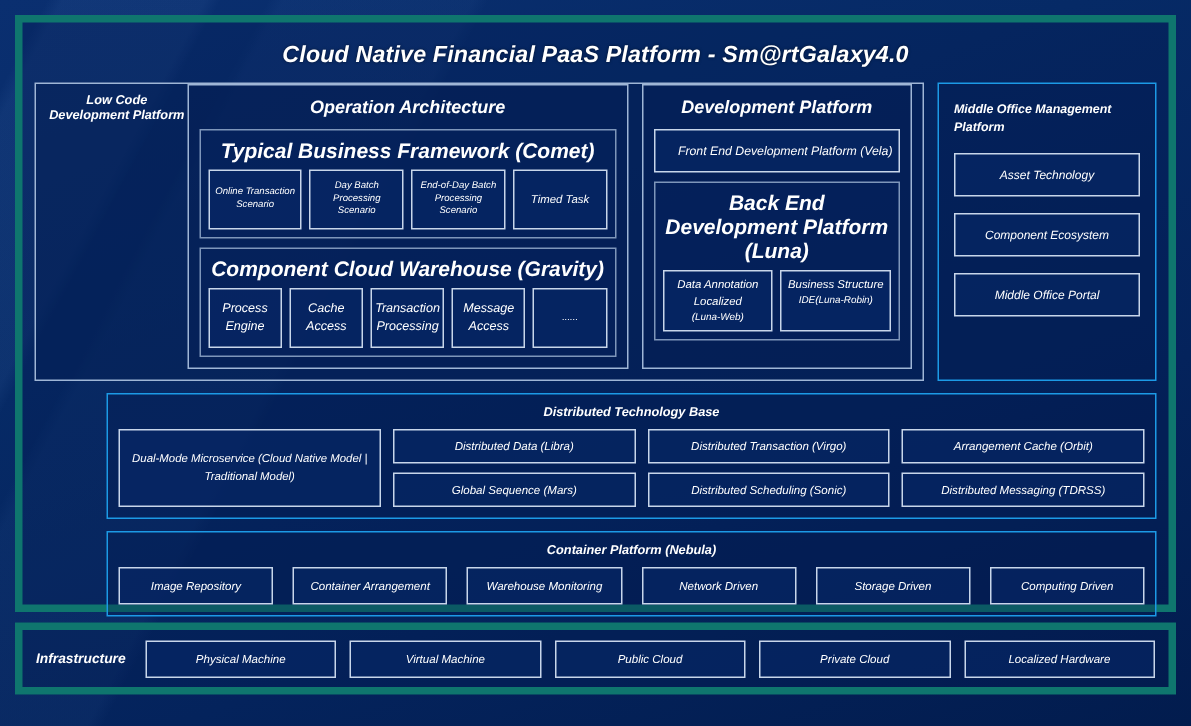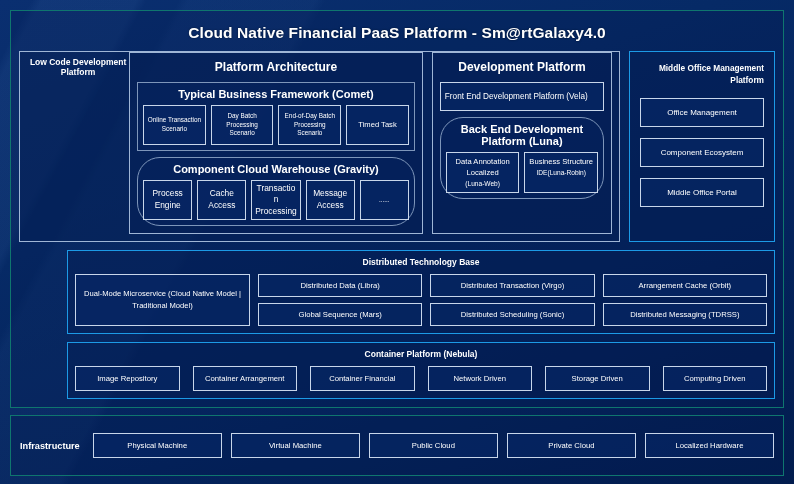--- a/index.html
+++ b/index.html
@@ -40,23 +40,24 @@
     position: relative;
     z-index: 1;
     width: 794px;
     height: 484px;
     box-sizing: border-box;
     padding: 10px 10px 0 10px;
   }
 
   
   .panel {
-    border: 1px solid #0f766e;
+    border: 5px solid #0f766e;
     background: rgba(3, 28, 80, 0.30);
     box-sizing: border-box;
+    font-style: italic;
   }
 
   
   #main-panel {
     height: 398px;
     box-sizing: border-box;
     padding: 6px 8px 8px 8px;
     display: flex;
     flex-direction: column;
   }
@@ -129,24 +130,24 @@
   #development-platform   { flex: 1 1 38%; }
 
   
   .group {
     border: 1px solid #7e96ba;
     background: rgba(6, 36, 96, 0.40);
     box-sizing: border-box;
     padding: 0 5px 5px 5px;
     margin-bottom: 6px;
   }
-  .group:last-child { margin-bottom: 0; border-radius: 23px; }
+  .group:last-child { margin-bottom: 0; }
   .group-title {
     text-align: center;
-    font-size: 11px;
+    font-size: 14px;
     font-weight: bold;
     padding: 5px 0 5px 0;
   }
   .group-row {
     display: flex;
     gap: 5px;
   }
 
   
   .chip {
@@ -168,21 +169,21 @@
   .chip.med  { font-size: 7.6px; }
   .chip.lg   { font-size: 8.4px; }
 
   .chip-row2 { height: 28px; }
 
   
   .dev-wide {
     border: 1px solid #c8d6ea;
     background: rgba(7, 40, 104, 0.55);
     box-sizing: border-box;
-    text-align: left;
+    text-align: right;
     font-size: 8.2px;
     padding: 9px 4px;
     margin-bottom: 6px;
   }
   .dev-sub-chip {
     flex: 1 1 0;
     border: 1px solid #c8d6ea;
     background: rgba(7, 40, 104, 0.55);
     box-sizing: border-box;
     text-align: center;
@@ -201,21 +202,20 @@
     box-sizing: border-box;
     padding: 10px 10px;
     display: flex;
     flex-direction: column;
   }
   #middle-office-title {
     font-size: 8.3px;
     font-weight: bold;
     line-height: 1.45;
     margin-bottom: 12px;
-    text-align: right;
   }
   .mo-item {
     border: 1px solid #c8d6ea;
     background: rgba(7, 40, 104, 0.55);
     box-sizing: border-box;
     text-align: center;
     font-size: 8px;
     padding: 9px 3px;
     margin-bottom: 11px;
   }
@@ -276,21 +276,21 @@
     background: rgba(7, 40, 104, 0.55);
     box-sizing: border-box;
     text-align: center;
     font-size: 7.7px;
     padding: 7px 2px;
     min-width: 0;
   }
 
   
   #infrastructure-panel {
-    height: 61px;
+    height: 48px;
     margin-top: 7px;
     box-sizing: border-box;
     display: flex;
     align-items: center;
     padding: 0 9px;
     gap: 9px;
   }
   #infrastructure-label {
     flex: 0 0 auto;
     font-size: 9.2px;
@@ -320,21 +320,21 @@
     <div id="page-title">Cloud Native Financial PaaS Platform - Sm@rtGalaxy4.0</div>
 
     <div id="upper-region">
 
       <div id="lowcode-panel" class="subpanel">
         <div id="lowcode-title" class="subpanel-title">Low Code Development Platform</div>
 
         <div id="lowcode-body">
 
           <div id="operation-architecture" class="bigbox">
-            <div class="bigbox-title">Platform Architecture</div>
+            <div class="bigbox-title">Operation Architecture</div>
 
             <div class="group">
               <div class="group-title">Typical Business Framework (Comet)</div>
               <div class="group-row">
                 <div class="chip chip-row2">Online Transaction Scenario</div>
                 <div class="chip chip-row2">Day Batch Processing Scenario</div>
                 <div class="chip chip-row2">End-of-Day Batch Processing Scenario</div>
                 <div class="chip chip-row2 med">Timed Task</div>
               </div>
             </div>
@@ -369,21 +369,21 @@
                 </div>
               </div>
             </div>
           </div>
 
         </div>
       </div>
 
       <div id="middle-office">
         <div id="middle-office-title">Middle Office Management Platform</div>
-        <div class="mo-item">Office Management</div>
+        <div class="mo-item">Asset Technology</div>
         <div class="mo-item">Component Ecosystem</div>
         <div class="mo-item">Middle Office Portal</div>
       </div>
 
     </div>
 
     <div class="section">
       <div class="section-title">Distributed Technology Base</div>
       <div id="dtb-body">
         <div id="dtb-dual">Dual-Mode Microservice (Cloud Native Model | Traditional Model)</div>
@@ -403,21 +403,21 @@
           <div class="dtb-cell">Distributed Messaging (TDRSS)</div>
         </div>
       </div>
     </div>
 
     <div class="section">
       <div class="section-title">Container Platform (Nebula)</div>
       <div id="container-row">
         <div class="cp-cell">Image Repository</div>
         <div class="cp-cell">Container Arrangement</div>
-        <div class="cp-cell">Container Financial</div>
+        <div class="cp-cell">Warehouse Monitoring</div>
         <div class="cp-cell">Network Driven</div>
         <div class="cp-cell">Storage Driven</div>
         <div class="cp-cell">Computing Driven</div>
       </div>
     </div>
 
   </div>
 
   <div id="infrastructure-panel" class="panel">
     <div id="infrastructure-label">Infrastructure</div>

